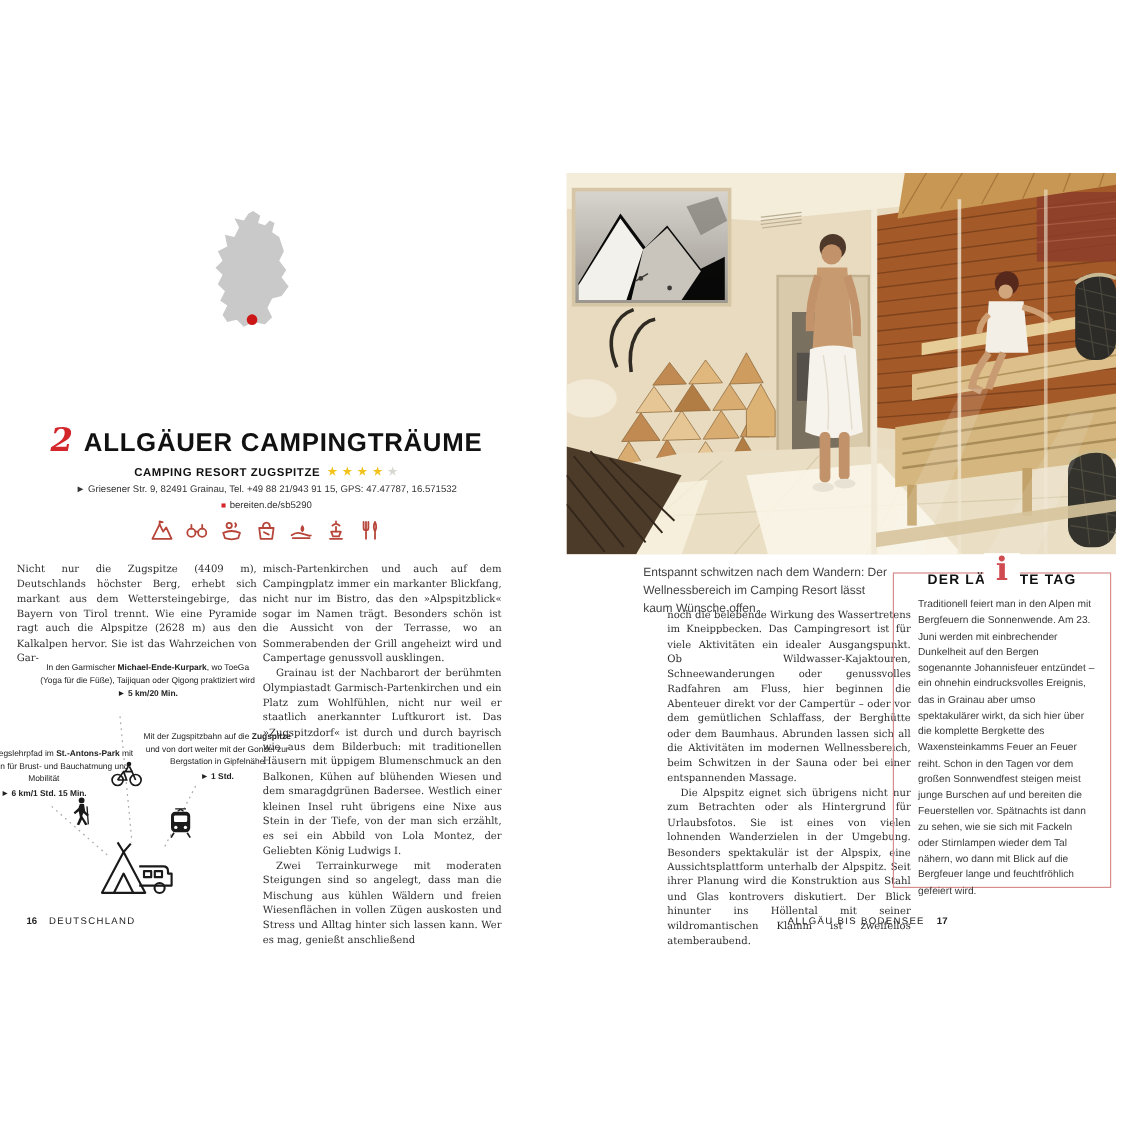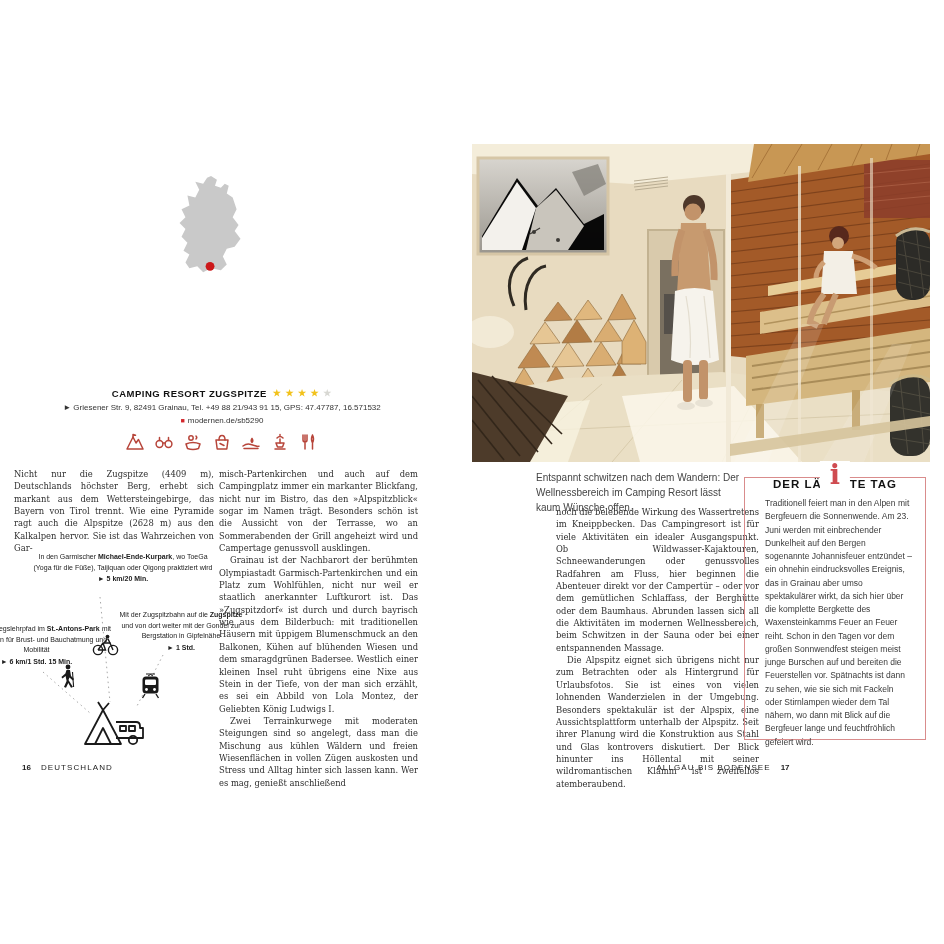--- a/index.html
+++ b/index.html
@@ -60,26 +60,29 @@
 
 <div class="page">
 
   <div class="abs map-wrap">
     <svg viewBox="0 0 100 120" width="110" height="118">
       <path fill="#c9c9c9" d="M48,6 L54,10 L52,16 L58,18 L62,14 L66,16 L64,24 L70,28 L74,40 L70,48 L76,56 L72,62 L78,70 L72,78 L64,80 L60,88 L64,96 L58,102 L48,100 L40,104 L34,98 L26,100 L22,94 L26,86 L20,82 L24,74 L18,68 L22,60 L16,54 L22,48 L18,40 L26,36 L24,26 L32,28 L36,20 L32,12 L40,14 L44,8 Z"></path>
       <circle cx="47" cy="98" r="4.5" fill="#cc1719"></circle>
     </svg>
   </div>
 
+  <div class="abs title-row">
+    <span class="title-num">2</span><span class="title-main">ALLGÄUER CAMPINGTRÄUME</span>
+  </div>
   <div class="abs resort-row">
     <span>CAMPING RESORT ZUGSPITZE</span><span class="stars"><span class="f">★ ★ ★ ★</span> <span class="e">★</span></span>
   </div>
   <div class="abs addr-row">► Griesener Str. 9, 82491 Grainau, Tel. +49 88 21/943 91 15, GPS: 47.47787, 16.571532</div>
   <div class="abs web-row">
-    <span class="sq">■</span><span>modernen.de/sb5290</span>
+    <span class="sq">■</span><span>bereiten.de/sb5290</span>
   </div>
 
   <div class="abs amenities">
     <svg viewBox="0 0 20 20">
         <path d="M2,17 L8,5 L11,11 L13.5,7.5 L18,17 Z"></path>
         <path d="M8,5 L8,2.5 L10.5,3.2"></path>
       </svg>
     <svg viewBox="0 0 20 20">
         <circle cx="5.5" cy="12" r="3.4"></circle>
         <circle cx="14.5" cy="12" r="3.4"></circle>

